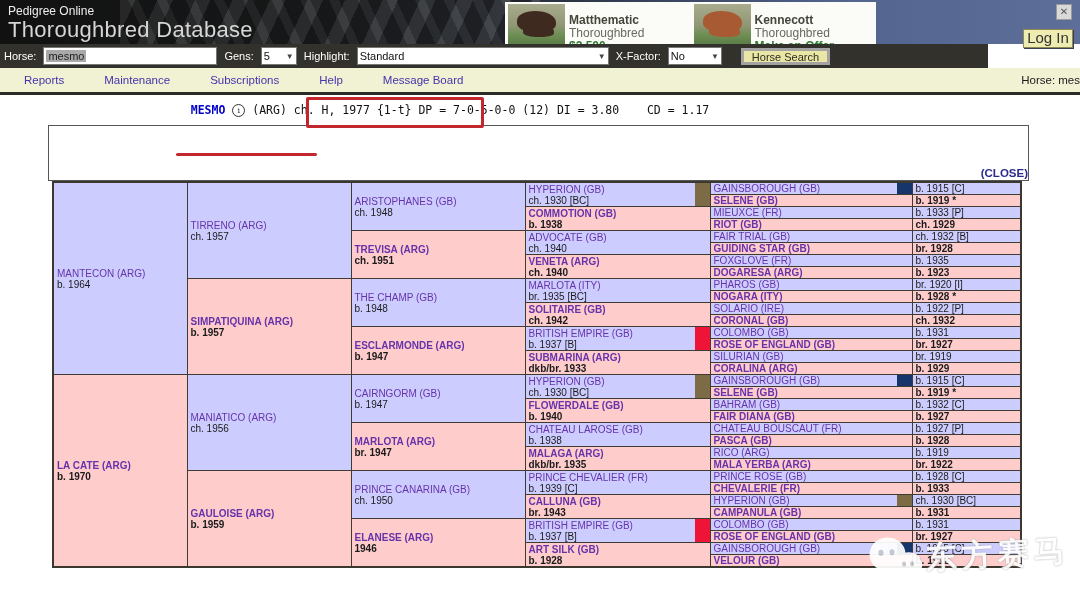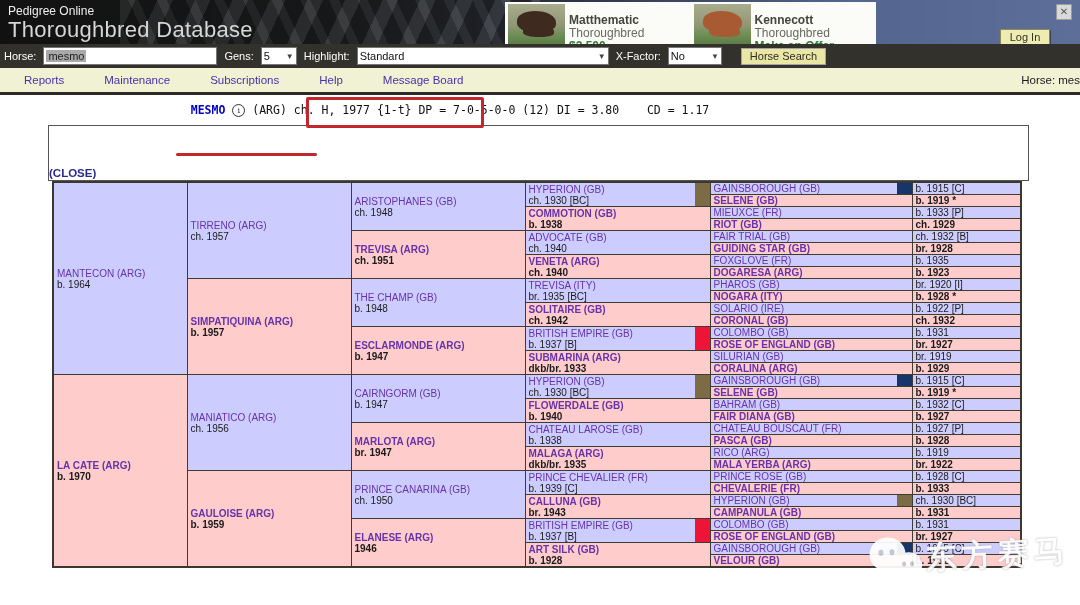--- a/index.html
+++ b/index.html
@@ -23,34 +23,34 @@
   .thumb::after{content:"";position:absolute;left:9px;top:7px;width:39px;height:21px;
     border-radius:55% 65% 45% 50%;background:#3f2a20;box-shadow:2px 9px 0 -4px #3f2a20;}
   .thumb.chestnut::after{background:#a85a32;box-shadow:2px 9px 0 -4px #a85a32;}
   .ad-text{padding-top:12px;font-size:12px;line-height:13px;}
   .ad-name{color:#44463a;font-weight:bold;}
   .ad-breed{color:#666a5e;}
   .ad-price{color:#2e7d32;font-weight:bold;}
 
   .ad-close{position:absolute;left:1056px;top:4px;width:14px;height:14px;background:#d9d9d9;
     border:1px solid #9a9a9a;color:#555;font-size:10px;line-height:13px;text-align:center;cursor:pointer;}
-  .login-btn{position:absolute;left:1000px;top:29px;width:48px;height:17px;background:#efecb2;
-    border:1px solid #8e8a55;box-shadow:1px 1px 0 #3a3f55;font-size:11px;line-height:15px;
+  .login-btn{position:absolute;left:1023px;top:29px;width:48px;height:17px;background:#efecb2;
+    border:1px solid #8e8a55;box-shadow:1px 1px 0 #3a3f55;font-size:15px;line-height:15px;
     text-align:center;color:#333;cursor:pointer;font-family:"Liberation Sans",sans-serif;}
 
   
-  .search-bar{position:absolute;left:0;top:44px;width:1080px;height:24px;background:#33312b;
+  .search-bar{position:absolute;left:0;top:44px;width:988px;height:24px;background:#33312b;
     display:flex;align-items:center;gap:7px;padding-left:4px;box-sizing:border-box;
     color:#fff;font-size:11px;}
   .finput{width:168px;height:16px;background:#fff;border:1px solid #777;padding:0 2px;line-height:16px;}
   .selhl{background:#a9a9a9;color:#222;padding:0 2px;}
   .fselect{height:16px;background:#fff;border:1px solid #777;color:#111;display:flex;
     align-items:center;justify-content:space-between;padding:0 2px;cursor:pointer;}
   .fselect .arrow{font-size:8px;color:#444;margin-left:3px;}
-  .hsearch{height:17px;background:#e9e6a6;border:1px solid #a3a3a3;font-size:11px;color:#2e2c20;
+  .hsearch{height:17px;background:#e9e6a6;border:3px solid #a3a3a3;font-size:11px;color:#2e2c20;
     padding:0 8px;margin-left:12px;cursor:pointer;font-family:"Liberation Sans",sans-serif;}
 
   
   .nav-bar{position:absolute;left:0;top:68px;width:1080px;height:24px;background:#f1f1d4;
     border-bottom:3px solid #2c2b26;box-sizing:content-box;display:flex;align-items:center;
     gap:40px;padding-left:24px;font-size:11.5px;}
   .nav-bar a{color:#4433aa;text-decoration:none;cursor:pointer;}
   .nav-right{position:absolute;right:8px;top:6px;color:#1a1a1a;font-size:11.5px;}
 
   
@@ -63,21 +63,21 @@
 
   
   .anno-box{position:absolute;left:306px;top:97px;width:172px;height:25px;
     border:3px solid #c2272e;border-radius:2px;pointer-events:none;}
   .anno-underline{position:absolute;left:176px;top:153px;width:141px;height:3px;
     background:#c2272e;border-radius:2px;pointer-events:none;}
 
   
   .record-box{position:absolute;left:48px;top:125px;width:979px;height:54px;border:1px solid #555;}
   .record-text{position:absolute;left:13px;top:13px;font-size:11.5px;color:#222;}
-  .close-link{position:absolute;left:0;bottom:1px;width:100%;text-align:left;
+  .close-link{position:absolute;left:0;bottom:1px;width:100%;text-align:right;
     font-size:11.5px;font-weight:bold;color:#2b2b8e;cursor:pointer;}
 
   
   .ped-wrap{position:absolute;left:52px;top:181px;}
   table.ped{border-collapse:collapse;table-layout:fixed;}
   table.ped{border:2px solid #3b382f;}
   td.pcell{border:1px solid #3f3c33;font-size:10px;line-height:11px;padding:0 3px;
     overflow:hidden;position:relative;vertical-align:middle;}
   tr.prow{height:12px;}
   td.sire{background:#ccccff;}
@@ -220,21 +220,21 @@
             <td class="pcell g5name sire"><a class="hname">FOXGLOVE (FR)</a></td>
             <td class="pcell g5year sire"><span>b. 1935</span></td>
           </tr>
           <tr class="prow">
             <td class="pcell g5name dam"><a class="hname">DOGARESA (ARG)</a></td>
             <td class="pcell g5year dam"><span>b. 1923</span></td>
           </tr>
           <tr class="prow">
             <td rowspan="8" class="pcell dam"><a class="hname">SIMPATIQUINA (ARG)</a><div class="hinfo">b. 1957</div></td>
             <td rowspan="4" class="pcell sire"><a class="hname">THE CHAMP (GB)</a><div class="hinfo">b. 1948</div></td>
-            <td rowspan="2" class="pcell sire"><a class="hname">TREVISA (ITY)</a><div class="hinfo">br. 1935 [BC]</div></td>
+            <td rowspan="2" class="pcell sire"><a class="hname">MARLOTA (ITY)</a><div class="hinfo">br. 1935 [BC]</div></td>
             <td class="pcell g5name sire"><a class="hname">PHAROS (GB)</a></td>
             <td class="pcell g5year sire"><span>br. 1920 [I]</span></td>
           </tr>
           <tr class="prow">
             <td class="pcell g5name dam"><a class="hname">NOGARA (ITY)</a></td>
             <td class="pcell g5year dam"><span>b. 1928 *</span></td>
           </tr>
           <tr class="prow">
             <td rowspan="2" class="pcell dam"><a class="hname">SOLITAIRE (GB)</a><div class="hinfo">ch. 1942</div></td>
             <td class="pcell g5name sire"><a class="hname">SOLARIO (IRE)</a></td>

